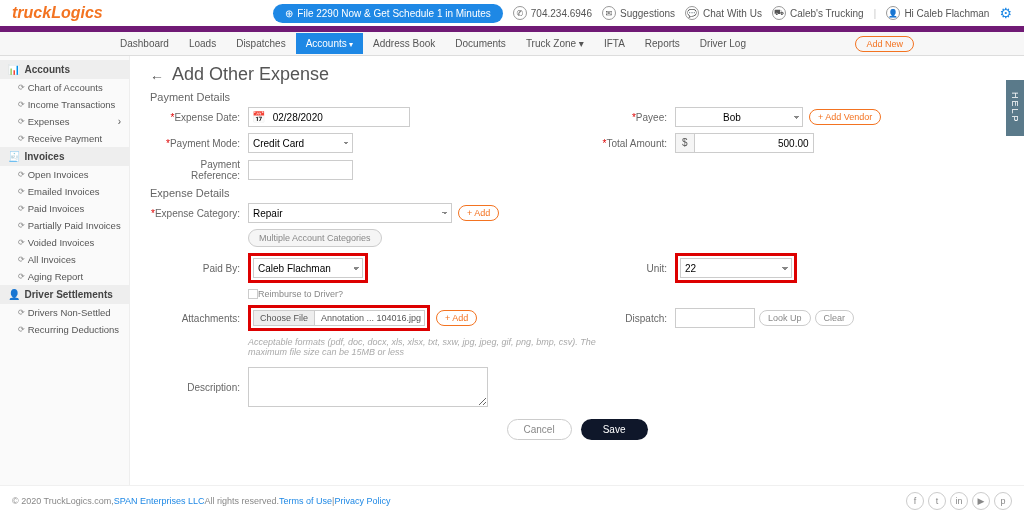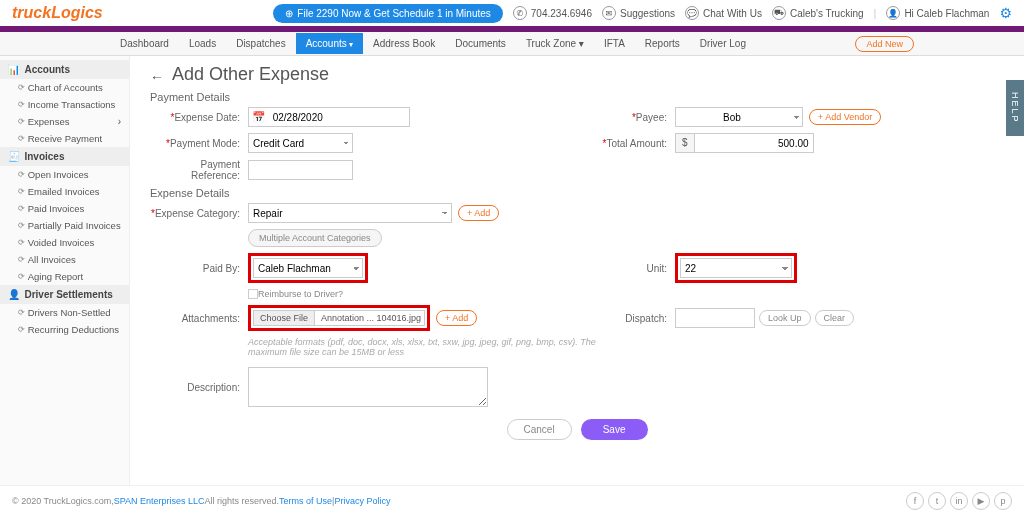--- a/index.html
+++ b/index.html
@@ -43,21 +43,21 @@
 .checkbox-row { display: flex; align-items: center; font-size: 9px; color: #888; margin-left: 98px; }
 .checkbox { width: 10px; height: 10px; border: 1px solid #ccc; }
 .highlight-red { border: 3px solid #d00; padding: 2px; display: inline-flex; align-items: center; }
 .file-wrap { display: flex; align-items: center; }
 .file-btn { border: 1px solid #ccc; background: #eee; padding: 2px 6px; font-size: 9px; cursor: pointer; }
 .file-name { border: 1px solid #ccc; border-left: none; padding: 2px 6px; font-size: 9px; background: #fff; width: 110px; white-space: nowrap; overflow: hidden; }
 .hint { font-size: 9px; color: #aaa; font-style: italic; margin-left: 98px; margin-top: 4px; width: 350px; }
 .textarea { border: 1px solid #ccc; width: 240px; height: 40px; font-size: 10px; padding: 2px; }
 .actions { text-align: center; margin-top: 12px; }
 .btn-cancel { border: 1px solid #ccc; background: #fff; color: #888; padding: 4px 16px; border-radius: 12px; font-size: 10px; cursor: pointer; margin-right: 6px; }
-.btn-save { border: none; background: #8b5cf6; color: #fff; padding: 5px 22px; border-radius: 12px; font-size: 10px; cursor: pointer; }
+.btn-save { border: none; background: #0f172a; color: #fff; padding: 5px 22px; border-radius: 12px; font-size: 10px; cursor: pointer; }
 .footer { position: fixed; bottom: 0; left: 0; right: 0; padding: 6px 12px; font-size: 9px; color: #888; display: flex; align-items: center; background: #fff; border-top: 1px solid #f0f0f0; }
 .footer a { color: #1e88e5; text-decoration: none; }
 .social { margin-left: auto; display: flex; gap: 4px; }
 .social span { width: 18px; height: 18px; border: 1px solid #ccc; border-radius: 50%; display: inline-flex; align-items: center; justify-content: center; font-size: 9px; color: #888; }
 .amount-wrap { display: flex; align-items: center; }
 .currency { border: 1px solid #ccc; border-right: none; padding: 3px 6px; background: #f5f5f5; font-size: 10px; height: 20px; }
 .amount-input { border: 1px solid #ccc; padding: 0 4px; font-size: 10px; height: 20px; width: 120px; text-align: right; }
 </style>
 </head>
 <body>

